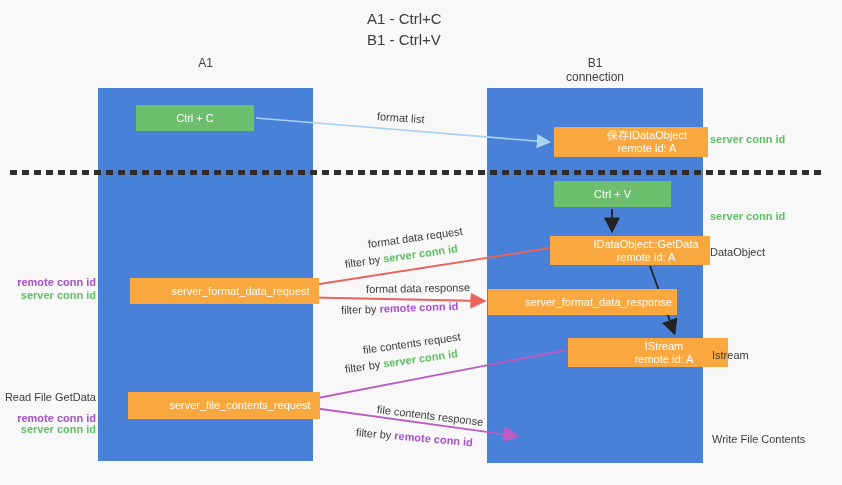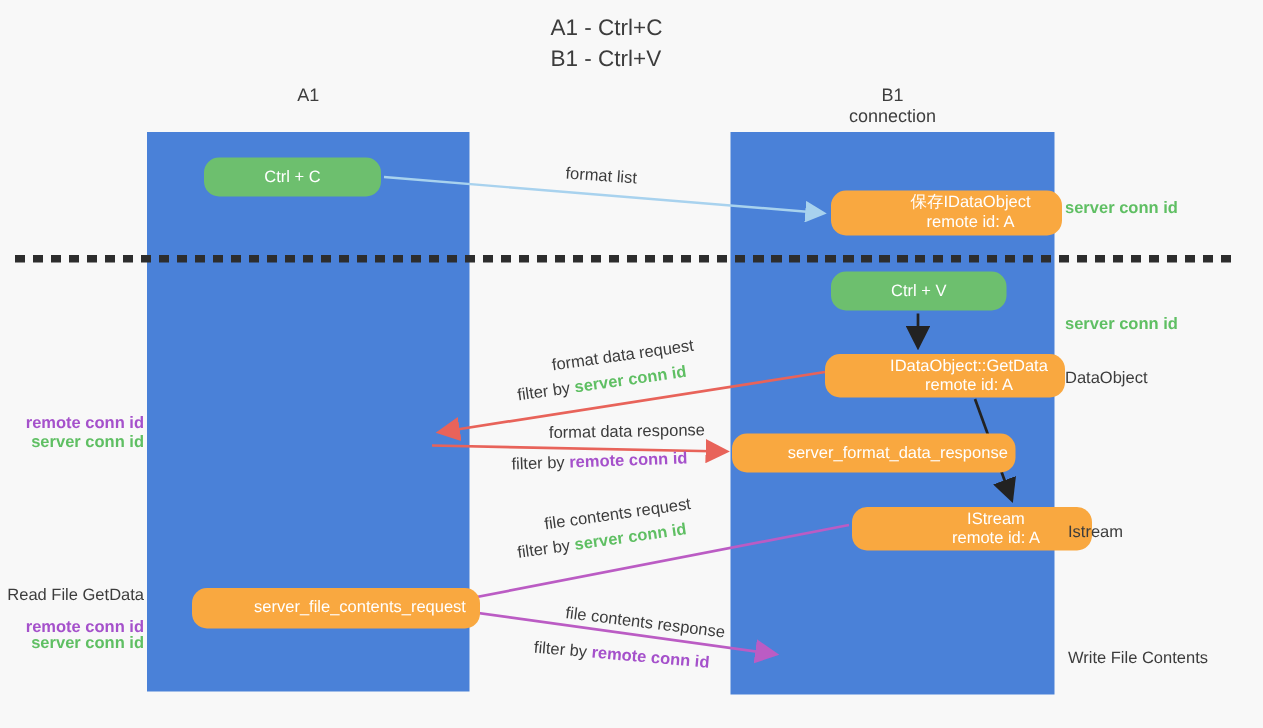--- a/index.html
+++ b/index.html
@@ -12,21 +12,21 @@
   .lifeline-header.right{left:487px;width:216px;}
 
   .lifeline{position:absolute;top:88px;background:#4a81d8;}
   .lifeline.left{left:98px;width:215px;height:373px;}
   .lifeline.right{left:487px;width:216px;height:375px;}
 
   .divider{position:absolute;left:10px;top:170px;width:815px;height:5px;
     background:repeating-linear-gradient(90deg,#2d2d2d 0 7px,transparent 7px 12px);}
 
   .node{position:absolute;display:flex;flex-direction:column;align-items:center;justify-content:center;
-    color:#ffffff;font-size:11px;line-height:13px;text-align:center;border-radius:10px;}
+    color:#ffffff;font-size:11px;line-height:13px;text-align:center;border-radius:0;}
   .node.green{background:#6dbf6e;}
   .node.orange{background:#f9a840;padding-left:32px;}
 
   .side-label{position:absolute;font-size:11px;color:#3c3c3c;white-space:nowrap;}
   .side-label.green{color:#5fbf63;font-weight:bold;}
   .left-col{position:absolute;left:0;width:96px;text-align:right;white-space:nowrap;font-size:11px;}
   .left-col.green{color:#5fbf63;font-weight:bold;}
   .left-col.purple{color:#a551cb;font-weight:bold;}
   .left-col.dark{color:#3c3c3c;}
 
@@ -94,20 +94,23 @@
 
   <div class="node green" style="left:554px;top:181px;width:117px;height:26px;">
     <span>Ctrl + V</span>
   </div>
 
   <div class="node orange" style="left:550px;top:236px;width:128px;height:29px;">
     <span>IDataObject::GetData</span>
     <span>remote id: A</span>
   </div>
 
+  <div class="node orange" style="left:130px;top:278px;width:157px;height:26px;">
+    <span>server_format_data_request</span>
+  </div>
 
   <div class="node orange" style="left:488px;top:289px;width:157px;height:26px;">
     <span>server_format_data_response</span>
   </div>
 
   <div class="node orange" style="left:568px;top:338px;width:128px;height:29px;">
     <span>IStream</span>
     <span>remote id: A</span>
   </div>
 

